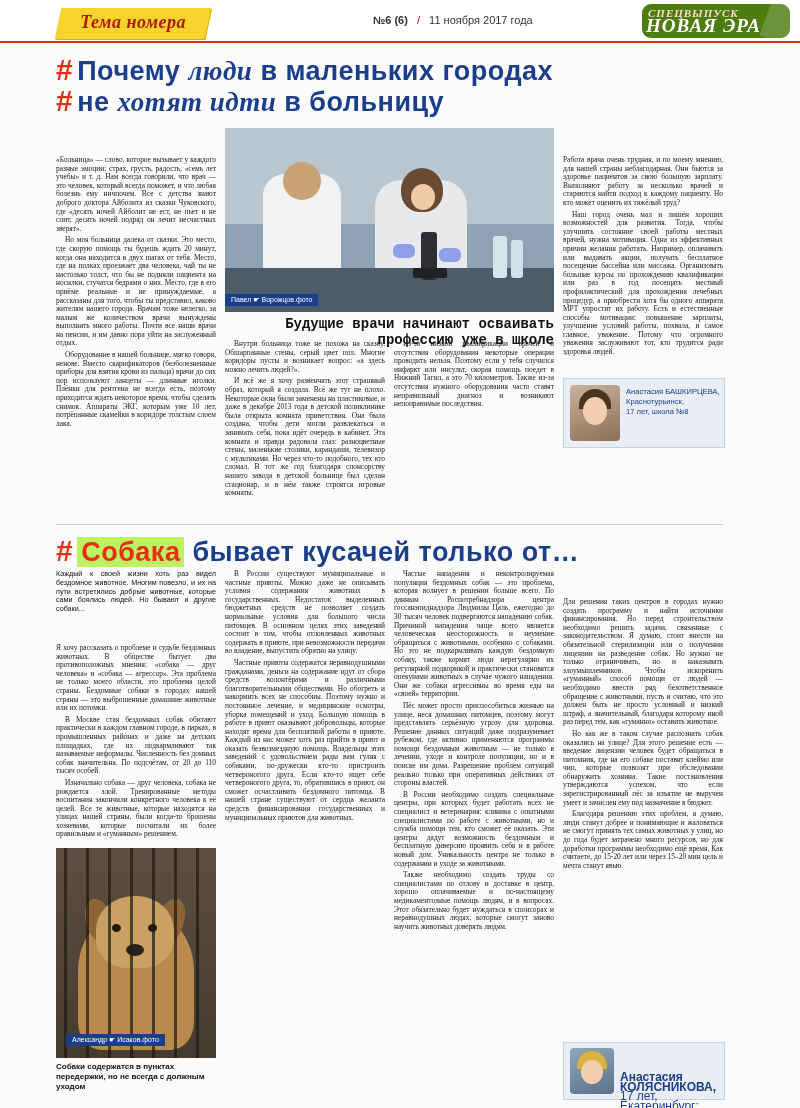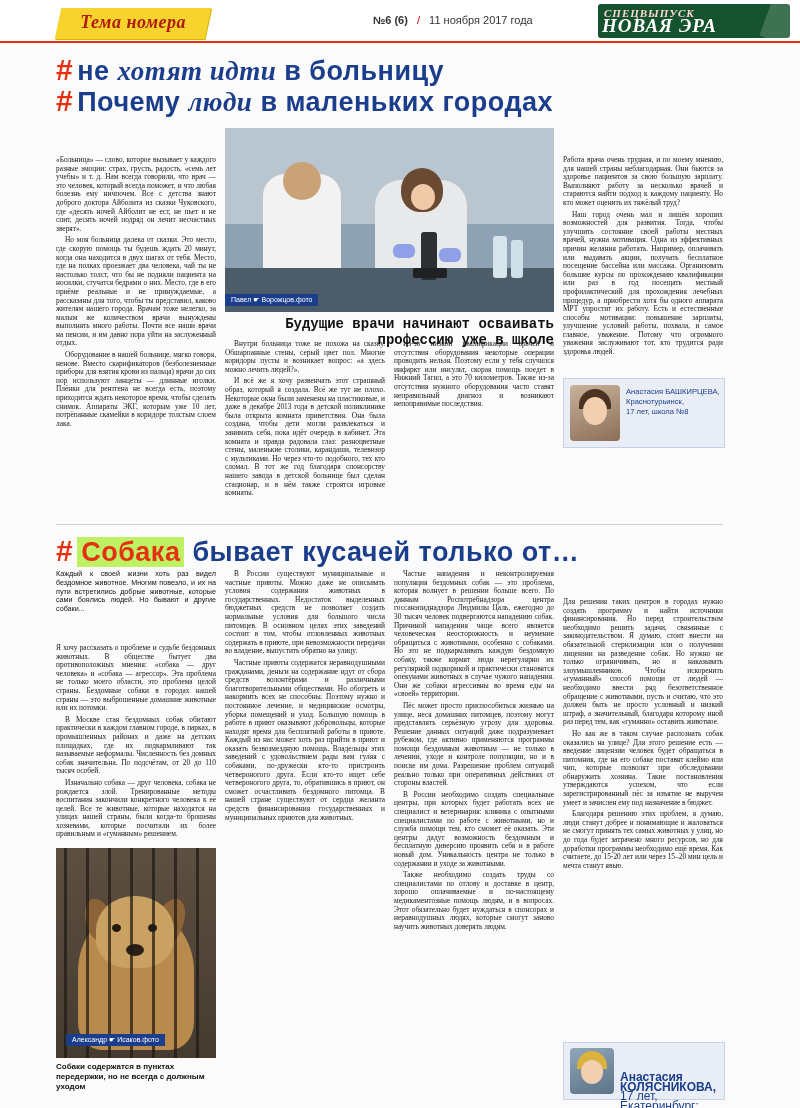--- a/index.html
+++ b/index.html
@@ -33,22 +33,22 @@
     font-style:italic;font-weight:bold;font-size:18px;color:#b01a0d;
     letter-spacing:.5px;
   }
   .issue{
     position:absolute;left:373px;top:14px;
     font-size:11px;color:#333;font-family:"Liberation Sans",sans-serif;
   }
   .issue b{font-weight:bold;}
   .issue .sep{color:#c00;margin:0 6px;}
   .logo{
-    position:absolute;right:10px;top:4px;width:192px;height:34px;
-    background:#14532d;border-radius:3px;
+    position:absolute;right:10px;top:4px;width:148px;height:34px;
+    background:#4d7c0f;border-radius:9px;
     overflow:hidden;
   }
   .logo .lg1{
     position:absolute;left:6px;top:3px;
     font-family:"Liberation Serif",serif;font-style:italic;font-weight:bold;
     font-size:11px;color:#ffd9d0;letter-spacing:1px;
   }
   .logo .lg2{
     position:absolute;left:4px;top:11px;width:158px;
     text-align:left;
@@ -215,24 +215,24 @@
     <div class="logo">
       <div class="stripe"></div>
       <div class="lg1">СПЕЦВЫПУСК</div>
       <div class="lg2">НОВАЯ ЭРА</div>
     </div>
   </div>
   <div class="rule-top"></div>
 
   <div class="head1">
     <div class="line">
+      <span class="hash">#</span><span>Почему </span><span class="ital-b">люди</span><span> в маленьких городах</span>
+    </div>
+    <div class="line">
       <span class="hash">#</span><span>не </span><span class="ital-b">хотят идти</span><span> в больницу</span>
-    </div>
-    <div class="line">
-      <span class="hash">#</span><span>Почему </span><span class="ital-b">люди</span><span> в маленьких городах</span>
     </div>
   </div>
 
   <div class="col a1c1">
     <p class="noind">«Больница» — слово, которое вызывает у каждого разные эмоции: страх, грусть, радость, «семь лет учебы» и т. д. Нам всегда говорили, что врач — это человек, который всегда поможет, и что любая болезнь ему ничпочем. Все с детства знают доброго доктора Айболита из сказки Чуковского, где «десять ночей Айболит не ест, не пьет и не спит, десять ночей подряд он лечит несчастных зверят».</p>
     <p>Но моя больница далека от сказки. Это место, где скорую помощь ты будешь ждать 20 минут, когда она находится в двух шагах от тебя. Место, где на полках проезжает два человека, чай ты не настолько толст, что бы не подняли пациента на носилки, стучатся бедрами о них. Место, где в его приёме реальные и не принуждаемые, а рассказаны для того, чтобы ты представил, каково жителям нашего города. Врачам тоже нелегко, за малым же количеством врачи вынуждены выполнять много работы. Почти все наши врачи на пенсии, и им давно пора уйти на заслуженный отдых.</p>
     <p>Оборудование в нашей больнице, мягко говоря, ненове. Вместо скарификаторов (безболезненные приборы для взятия крови из пальца) врачи до сих пор используют ланцеты — длинные иголки. Плёнки для рентгена не всегда есть, поэтому приходится ждать некоторое время, чтобы сделать снимок. Аппараты ЭКГ, которым уже 10 лет, потрёпанные скамейки в коридоре толстым слоем лака.</p>
   </div>
 
   <div class="photo1">

